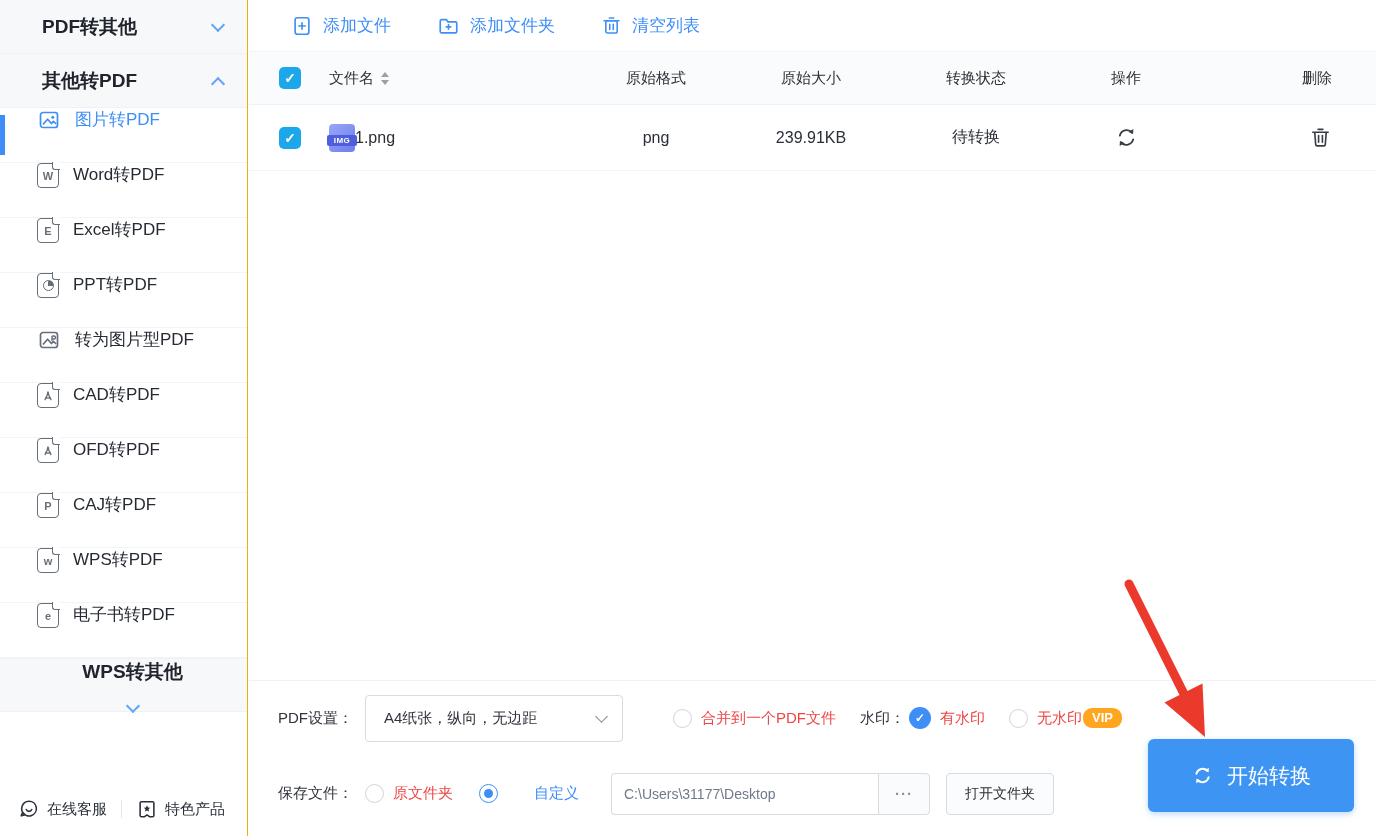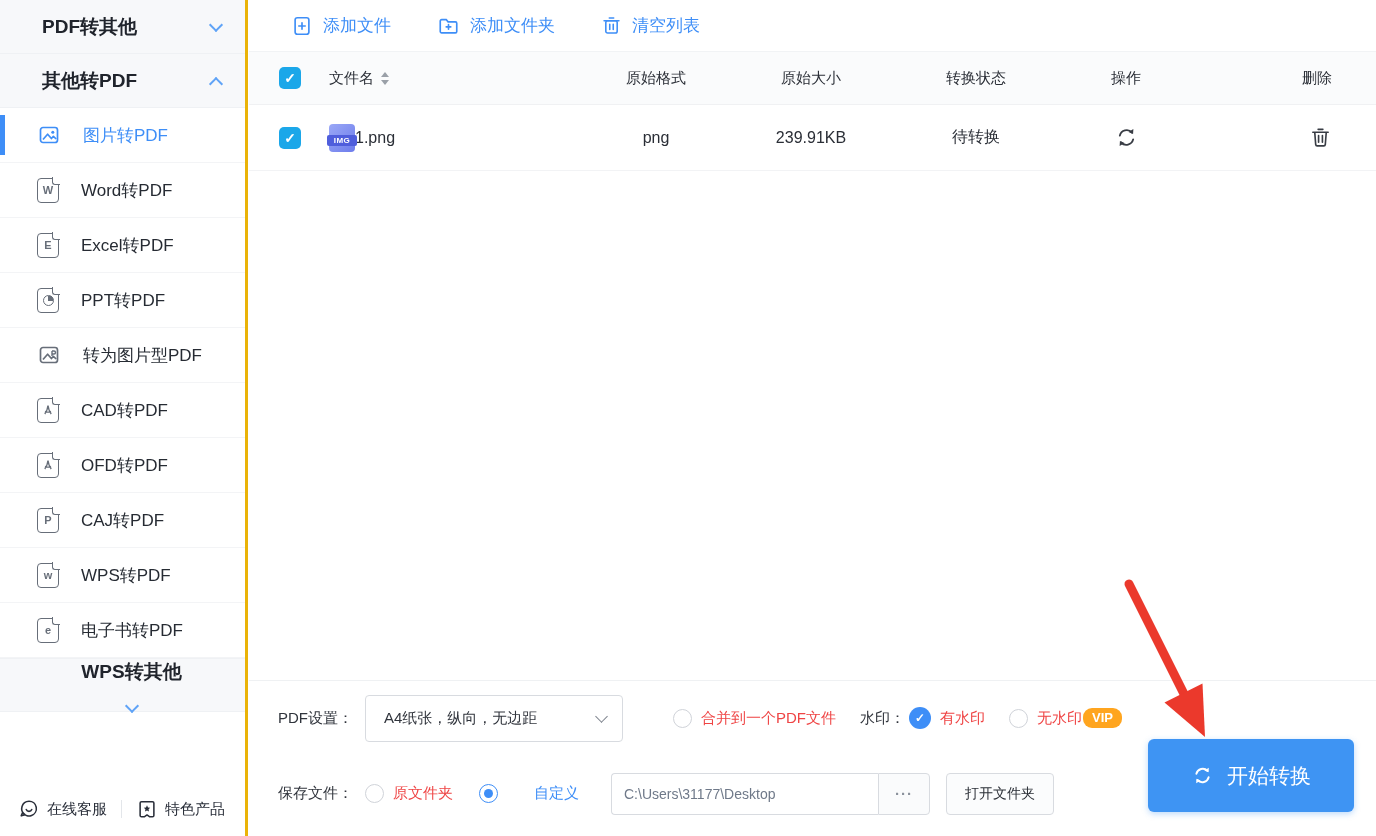--- a/index.html
+++ b/index.html
@@ -2,29 +2,29 @@
 <html><head>
 <meta charset="utf-8">
 <style>
   * { box-sizing: border-box; margin: 0; padding: 0; }
   html, body { width: 1376px; height: 836px; overflow: hidden; background: #fff;
     font-family: "Liberation Sans", sans-serif; }
   .app { position: relative; width: 1376px; height: 836px; }
 
   
   .sidebar { position: absolute; left: 0; top: 0; width: 248px; height: 836px;
-    background: #fff; border-right: 3px solid #eab308; }
+    background: #fff; border-right: 1px solid #eab308; }
   .side-sec { height: 54px; display: flex; align-items: center; padding: 0 24px 0 42px;
     background: #F7F8FA; border-bottom: 1px solid #EFF1F4; cursor: pointer; }
   .side-sec .sec-label { font-size: 19px; font-weight: bold; color: #20242C; flex: 1; }
   .chev { width: 10px; height: 10px; border-right: 2px solid #5FA3F7; border-bottom: 2px solid #5FA3F7; }
   .chev.down { transform: rotate(45deg); margin-top: -4px; }
   .chev.up { transform: rotate(-135deg); margin-top: 6px; }
-  .side-item { position: relative; height: 55px; display: flex; align-items: center;
-    gap: 22px; padding-left: 37px; border-bottom: 1px solid #F3F4F6; background: #fff; cursor: pointer; }
+  .side-item { position: relative; height: 55px; display: flex; 
+    gap: 14px; padding-left: 37px; border-bottom: 1px solid #F3F4F6; background: #fff; cursor: pointer; }
   .side-item .item-label { font-size: 17px; color: #262B33; }
   .side-item.sel .item-label { color: #3E8EF7; }
   .side-item.sel::before { content: ""; position: absolute; left: 0; top: 7px; bottom: 7px;
     width: 5px; background: #3E8EF7; }
   .doc { width: 22px; height: 25px; border: 1.7px solid #676E79; border-radius: 4px;
     display: flex; align-items: center; justify-content: center; position: relative;
     font-size: 11px; font-weight: bold; color: #676E79; background: #fff; flex: 0 0 auto; }
   .doc::after { content: ""; position: absolute; top: -1.7px; right: -1.7px; width: 7px; height: 7px;
     background: #fff; border-left: 1.7px solid #676E79; border-bottom: 1.7px solid #676E79;
     border-bottom-left-radius: 3px; }

